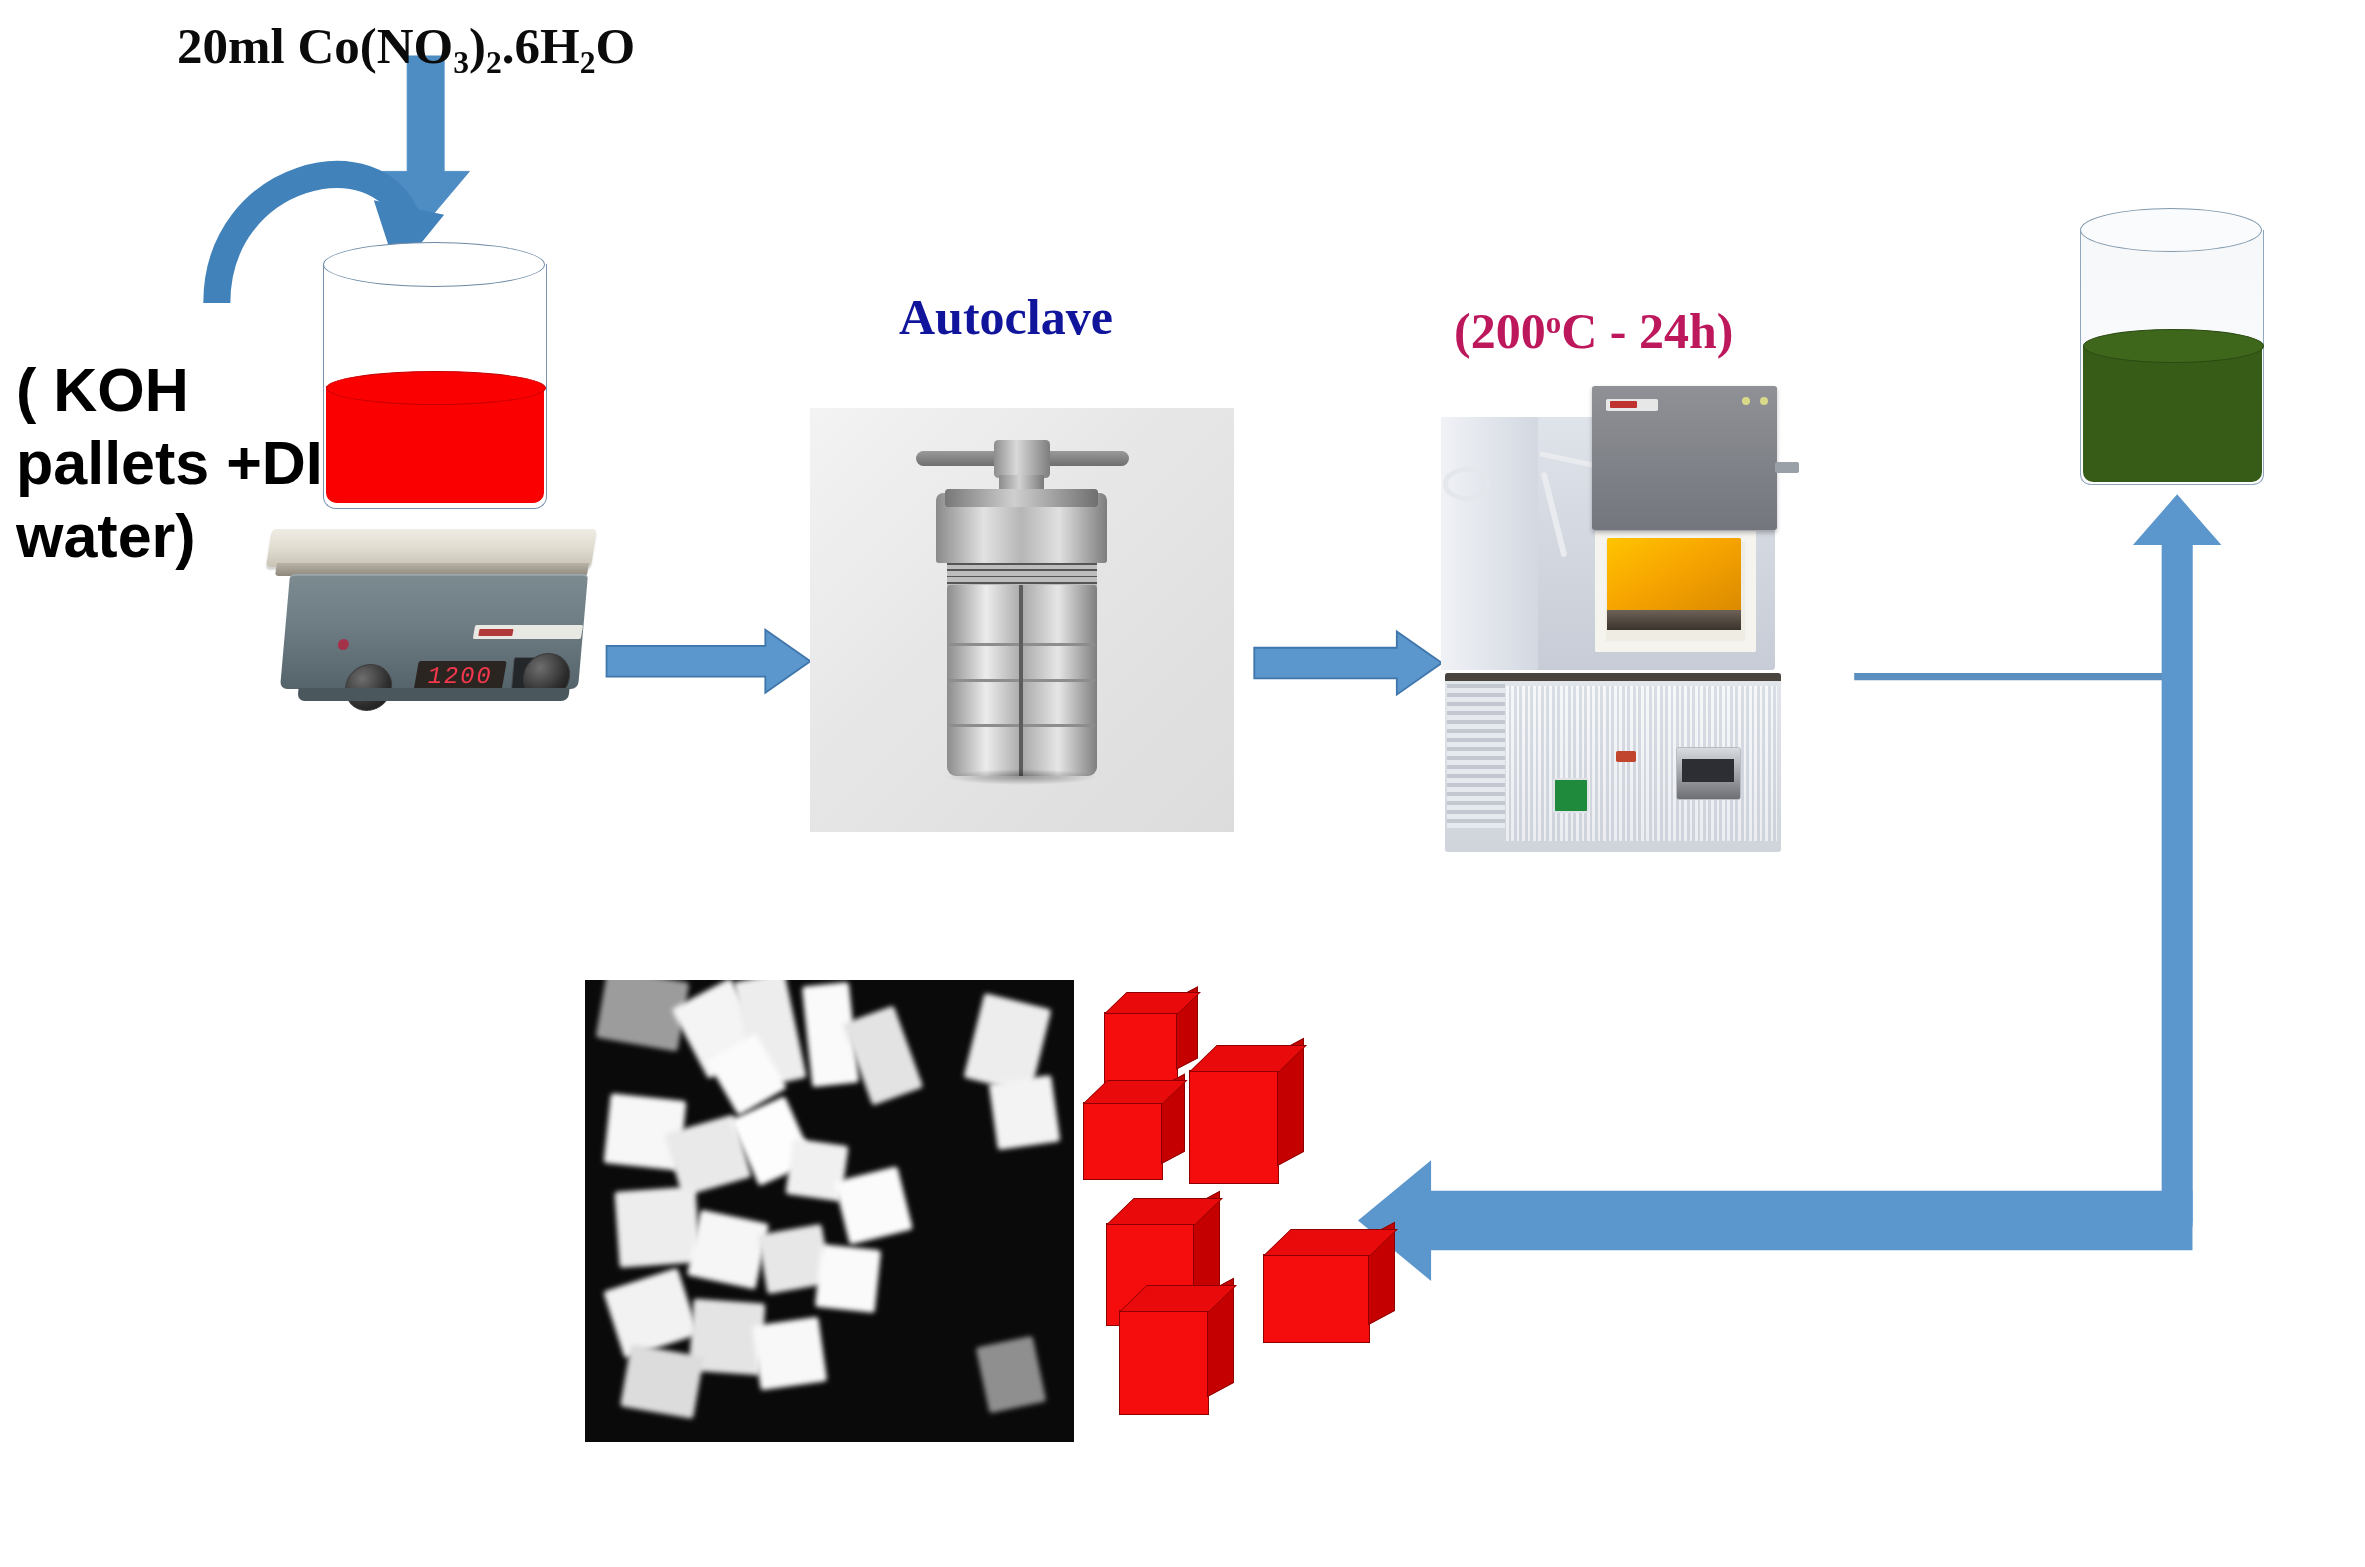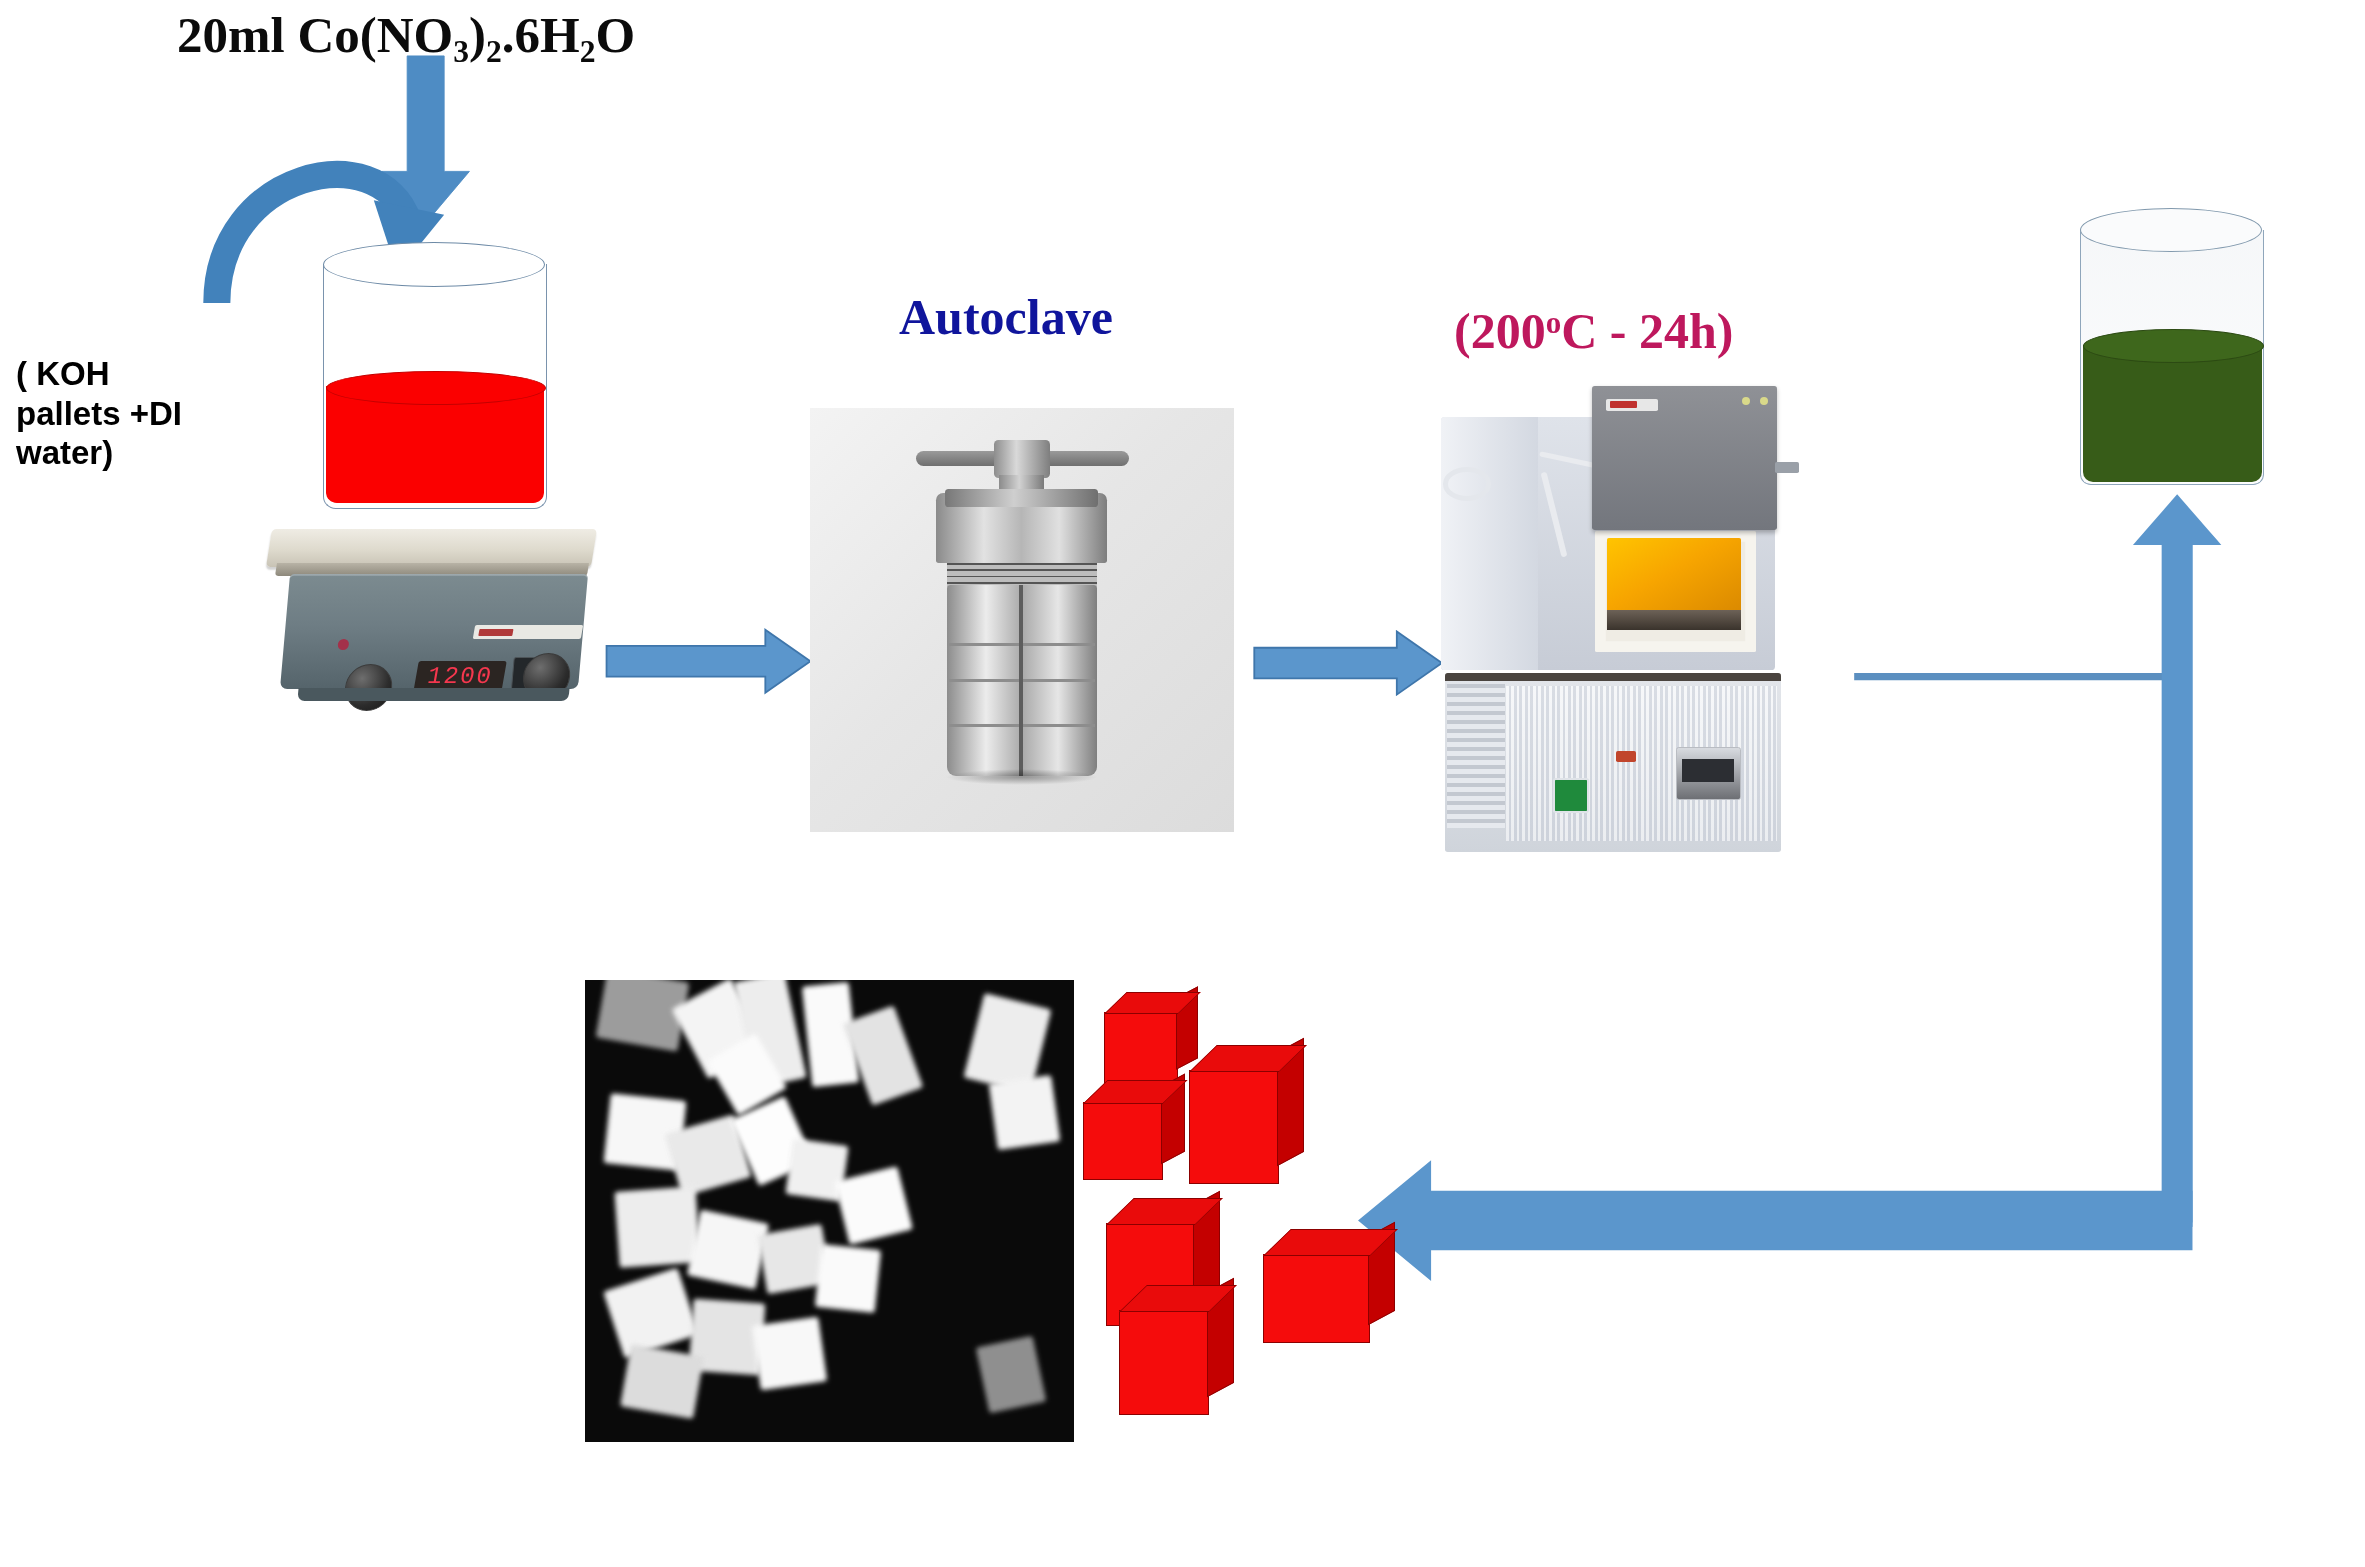--- a/index.html
+++ b/index.html
@@ -11,24 +11,24 @@
     font-family:"Liberation Serif", serif;
   }
   .abs{position:absolute;}
 
   
   .lbl{position:absolute;white-space:nowrap;line-height:1.05;}
   .serif-bold{font-family:"Liberation Serif",serif;font-weight:bold;}
   sub{font-size:.62em;vertical-align:baseline;position:relative;top:.32em;}
   sup{font-size:.62em;vertical-align:baseline;position:relative;top:-.48em;}
 
-  #precursor-label{left:177px;top:9px;font-size:51px;color:#0b0b0b;}
+  #precursor-label{left:177px;top:20px;font-size:51px;color:#0b0b0b;}
   #koh-label{left:32px;top:217px;font-size:47px;color:#000;line-height:1.18;
              font-family:"Liberation Sans",sans-serif;font-weight:bold;}
-  #koh-sub-label{left:16px;top:354px;font-size:33px;color:#000;line-height:1.2;
+  #koh-sub-label{left:16px;top:354px;font-size:61px;color:#000;line-height:1.2;
              font-family:"Liberation Sans",sans-serif;font-weight:bold;}
   #autoclave-label{left:899px;top:291px;font-size:50px;color:#10159c;}
   #hydrothermal-label{left:1376px;top:253px;font-size:50px;color:#e00000;}
   #hydrothermal-cond{left:1454px;top:305px;font-size:50px;color:#be185d;}
   #washing-label{left:1972px;top:81px;font-size:50px;color:#e00000;}
   #product-label{left:663px;top:1473px;font-size:56px;color:#e00000;}
 
   
   #beaker1{left:323px;top:242px;width:224px;height:287px;}
   #beaker1 .glass-body{

